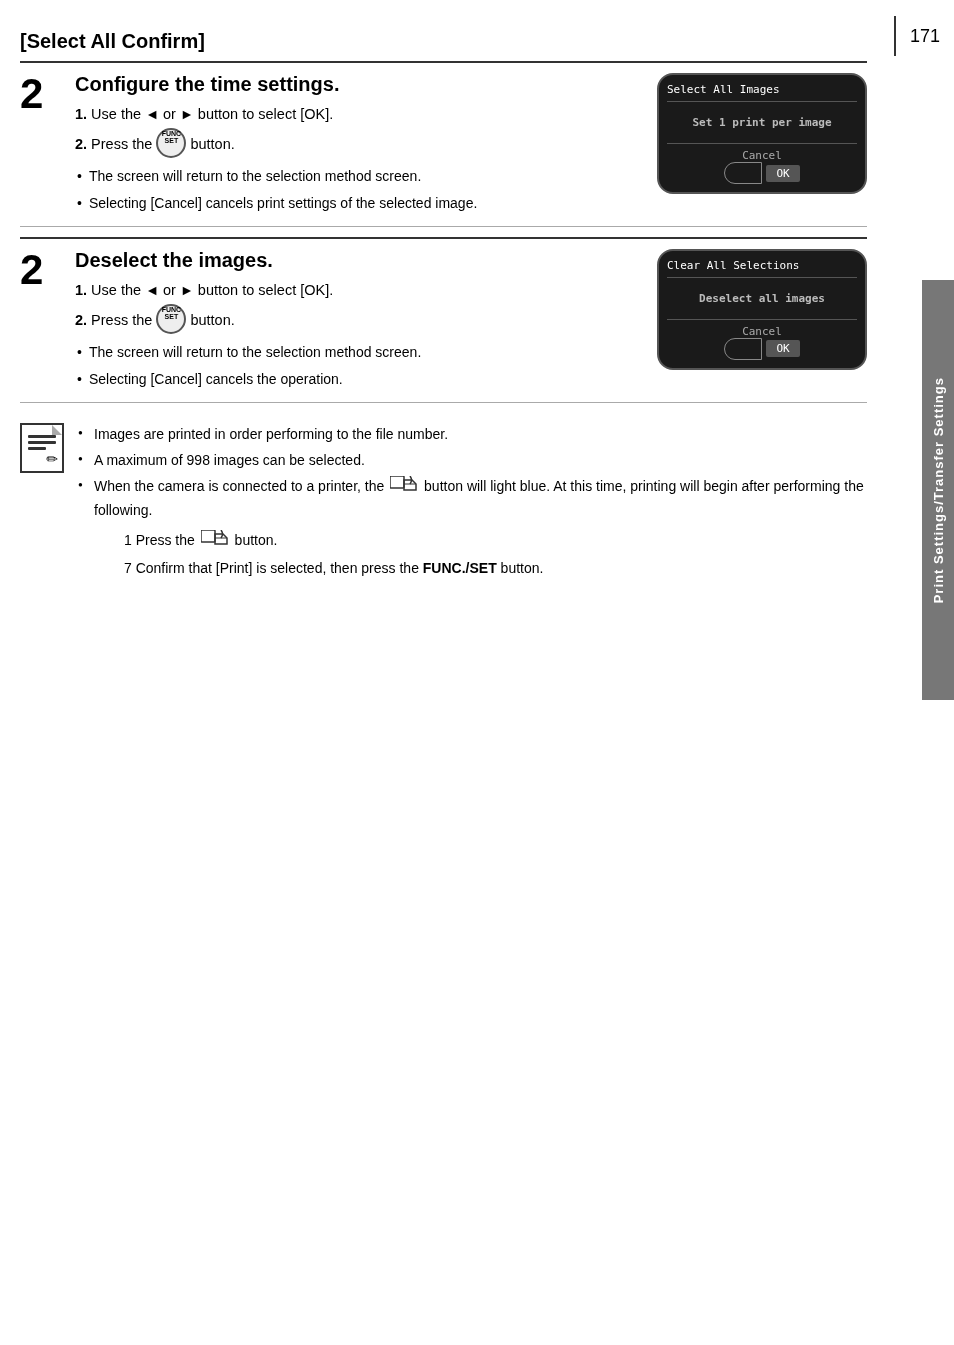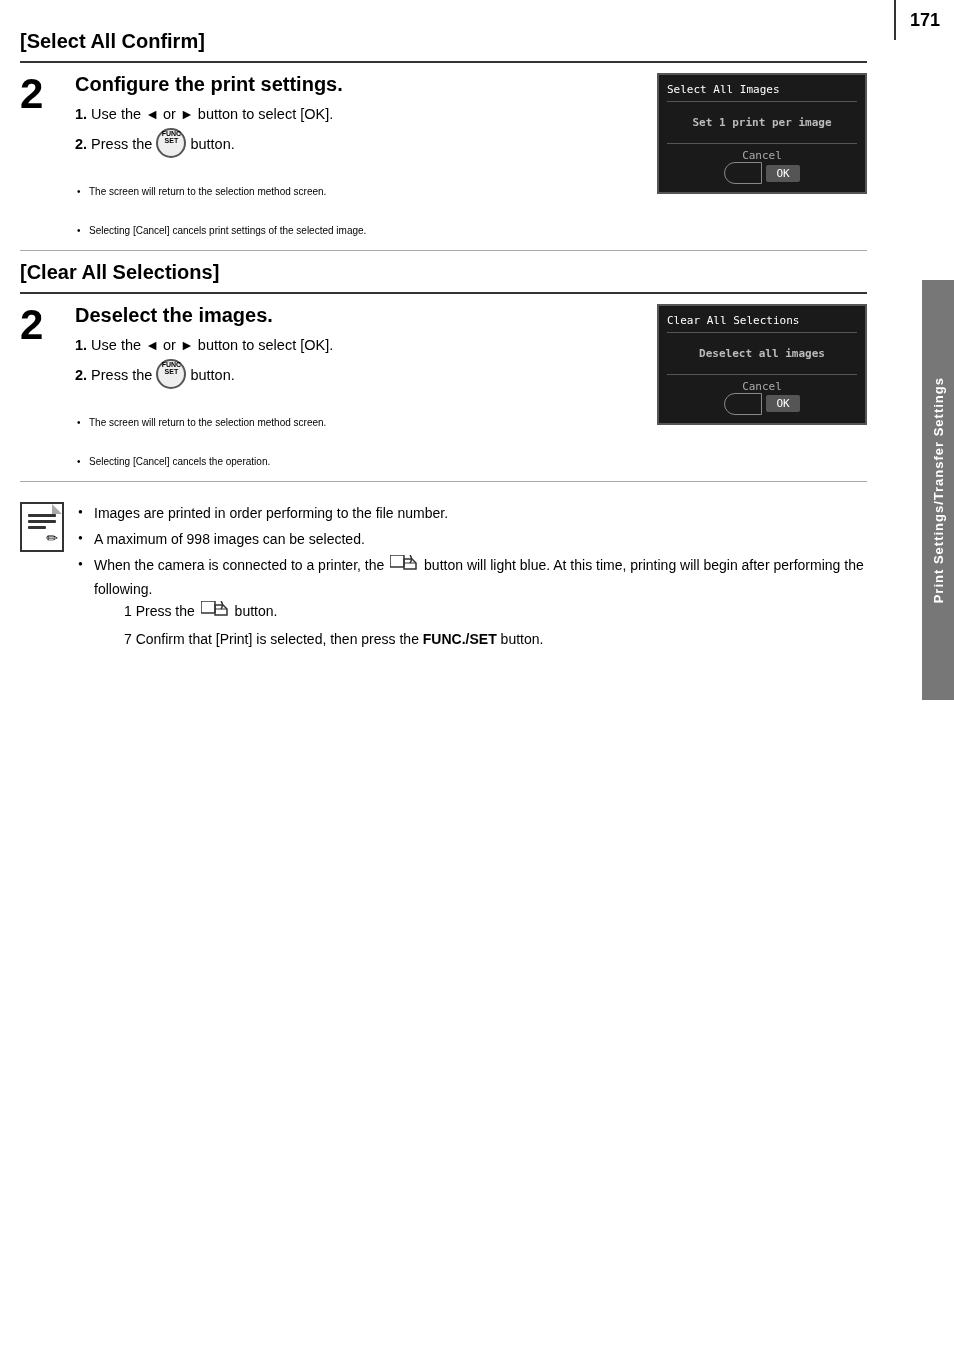--- a/index.html
+++ b/index.html
@@ -10,30 +10,30 @@
       color: #000;
       width: 954px;
       min-height: 1345px;
       position: relative;
       overflow-x: hidden;
     }
 
     
     .page-number-bar {
       position: absolute;
-      top: 0;
+      top: 16px;
       right: 0;
       width: 60px;
       height: 40px;
       border-left: 2px solid #333;
       display: flex;
       align-items: center;
       justify-content: center;
       font-size: 18px;
-      font-weight: bold;
+      font-weight: normal;
     }
 
     
     .side-tab {
       position: absolute;
       right: 0;
       top: 280px;
       width: 32px;
       height: 420px;
       background: #777;
@@ -131,39 +131,39 @@
       text-align: center;
       line-height: 26px;
       font-size: 9px;
       font-weight: bold;
       vertical-align: middle;
       position: relative;
       top: -2px;
     }
 
     .bullet-note {
-      font-size: 10px;
+      font-size: 14px;
       line-height: 1.5;
-      margin-top: 24px;
+      margin-top: 6px;
       padding-left: 14px;
       position: relative;
     }
     .bullet-note::before {
       content: '•';
       position: absolute;
       left: 2px;
     }
 
     
     .screen-mockup {
       width: 210px;
       min-width: 210px;
       background: #1a1a1a;
       border: 2px solid #555;
-      border-radius: 0;
+      border-radius: 16px;
       padding: 8px;
       color: #ccc;
       font-size: 11px;
       font-family: monospace;
       margin-top: 0;
     }
 
     .screen-title-bar {
       color: #fff;
       font-size: 11px;
@@ -216,21 +216,21 @@
     }
     .notes-list li::before {
       content: '●';
       font-size: 8px;
       position: absolute;
       left: 0;
       top: 4px;
     }
 
     .sub-list {
-      margin-top: 0;
+      margin-top: 8px;
       margin-left: 10px;
     }
     .sub-list li {
       padding-left: 20px;
     }
     .sub-list li::before {
       content: none;
     }
 
     .bold-text {
@@ -292,21 +292,21 @@
 <div class="main-content">
 
   <div class="section-header">[Select All Confirm]</div>
   <hr class="h-rule">
 
   <div class="step-block">
 
     <div class="step-number">2</div>
 
     <div class="step-content">
-      <div class="step-title">Configure the print settings.</div>
+      <div class="step-title">Configure the time settings.</div>
 
       <div class="step-instruction">
         <span class="num-label">1.</span>
         Use the <span class="arrow-left">◄</span>
         <span> or </span>
         <span class="arrow-right">►</span>
         <span> button to select [OK].</span>
       </div>
 
       <div class="step-instruction">
@@ -330,21 +330,20 @@
         <div style="display:flex;align-items:center;gap:4px;">
 
           <div style="width:38px;height:22px;background:#1a1a1a;border:1px solid #888;border-radius:11px 0 0 11px; display:flex;align-items:center;justify-content:flex-end;padding-right:4px;">
           </div>
           <div style="background:#555;color:#fff;font-size:11px;padding:2px 10px;border-radius:2px;font-family:monospace;">OK</div>
         </div>
       </div>
     </div>
   </div>
 
-  <div class="section-header">[Clear All Selections]</div>
   <hr class="h-rule">
 
   <div class="step-block">
 
     <div class="step-number">2</div>
 
     <div class="step-content">
       <div class="step-title">Deselect the images.</div>
 
       <div class="step-instruction">

